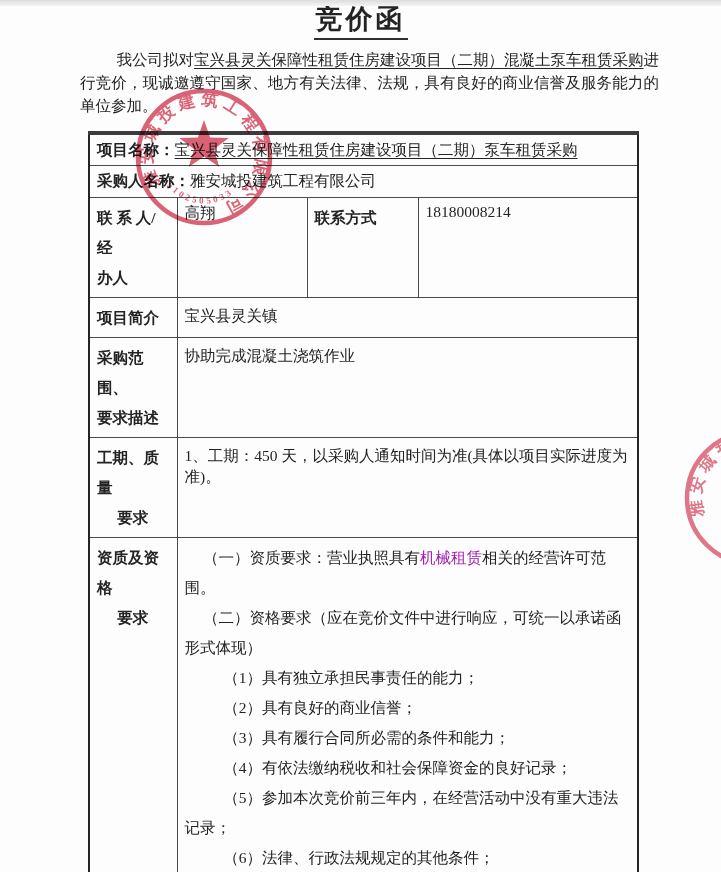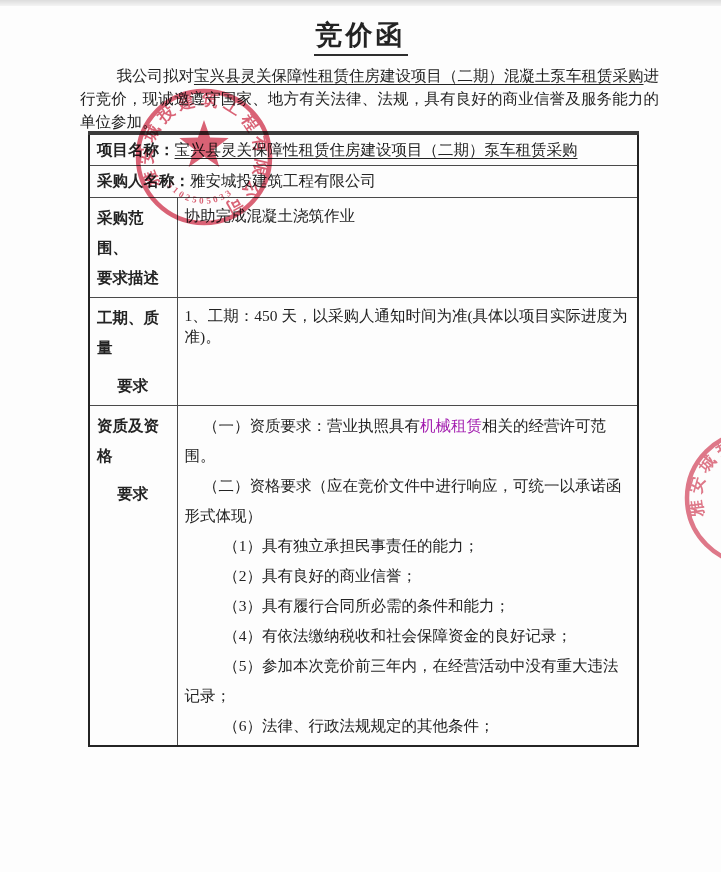--- a/index.html
+++ b/index.html
@@ -3,34 +3,34 @@
 <meta charset="utf-8">
 <style>
   * { margin:0; padding:0; box-sizing:border-box; }
   html,body { background:#ffffff; }
   body { width:721px; height:872px; font-family:"Liberation Serif","DejaVu Serif",serif; color:#232323; }
   .page { position:relative; width:721px; height:872px; background:#fdfdfd; overflow:hidden; }
   .scan-top-edge { position:absolute; top:0; left:0; width:721px; height:6px;
     background:linear-gradient(#dcdcdc,#f4f4f4); }
 
   
-  .title-wrap { text-align:center; padding-top:20px; }
+  .title-wrap { text-align:center; padding-top:4px; }
   h1.doc-title { display:inline-block; font-size:27px; font-weight:bold; letter-spacing:3px;
     border-bottom:2px solid #2e2e2e; padding:0 2px 3px 2px; line-height:1.15; }
   p.intro { margin:8px 62px 0 80px; font-size:15.5px; line-height:23px;
     text-indent:2.35em; text-align:justify; }
   .u { text-decoration:underline; text-underline-offset:3px; }
 
   
   table.bid { position:absolute; left:88px; top:131px; width:549px;
     border-collapse:collapse; table-layout:fixed; font-size:15.5px; }
   table.bid { border:2px solid #242424; border-top:4px solid #3c3c3c; }
   table.bid td { border:1px solid #4a4a4a; vertical-align:top; padding:5px 8px 4px 7px; }
   td.lbl { font-weight:bold; line-height:30px; padding-left:6px; padding-right:2px; }
-  td.lbl .l2c { text-align:center;margin-top:8px; }
+  td.lbl .l2c { text-align:center; }
   td.lbl-mid { vertical-align:middle; }
   .r1 td, .r2 td { font-size:15.5px; }
   .cell-inline .lead { font-weight:bold; }
   .contact-name { padding-top:7px; }
   .qual-cell { line-height:30px; padding-top:3px; }
   .qual-item-a { text-indent:1.2em; }
   .qual-item-b { text-indent:2.5em; }
   .gray-ink { color:#a21caf; }
 
   
@@ -61,21 +61,34 @@
 
     <tbody>
         <tr class="r1" style="height:31px">
       <td colspan="4" class="cell-inline"><span class="lead">项目名称：</span><span class="u">宝兴县灵关保障性租赁住房建设项目（二期）泵车租赁采购</span></td>
     </tr>
 
     <tr class="r2" style="height:32px">
       <td colspan="4" class="cell-inline"><span class="lead">采购人名称：</span><span>雅安城投建筑工程有限公司</span></td>
     </tr>
 
+    <tr style="height:56px">
+      <td class="lbl">
+        <div>联 系 人/经</div>
+        <div>办人</div>
+      </td>
+      <td class="contact-name">高翔</td>
+      <td class="lbl" style="font-weight:bold">联系方式</td>
+      <td class="contact-name">18180008214</td>
+    </tr>
 
+    <tr style="height:38px">
+      <td class="lbl">项目简介</td>
+      <td colspan="3" style="padding-top:8px">宝兴县灵关镇</td>
+    </tr>
 
     <tr style="height:63px">
       <td class="lbl">
         <div>采购范围、</div>
         <div>要求描述</div>
       </td>
       <td colspan="3" style="padding-top:8px">协助完成混凝土浇筑作业</td>
     </tr>
 
     <tr style="height:59px">

